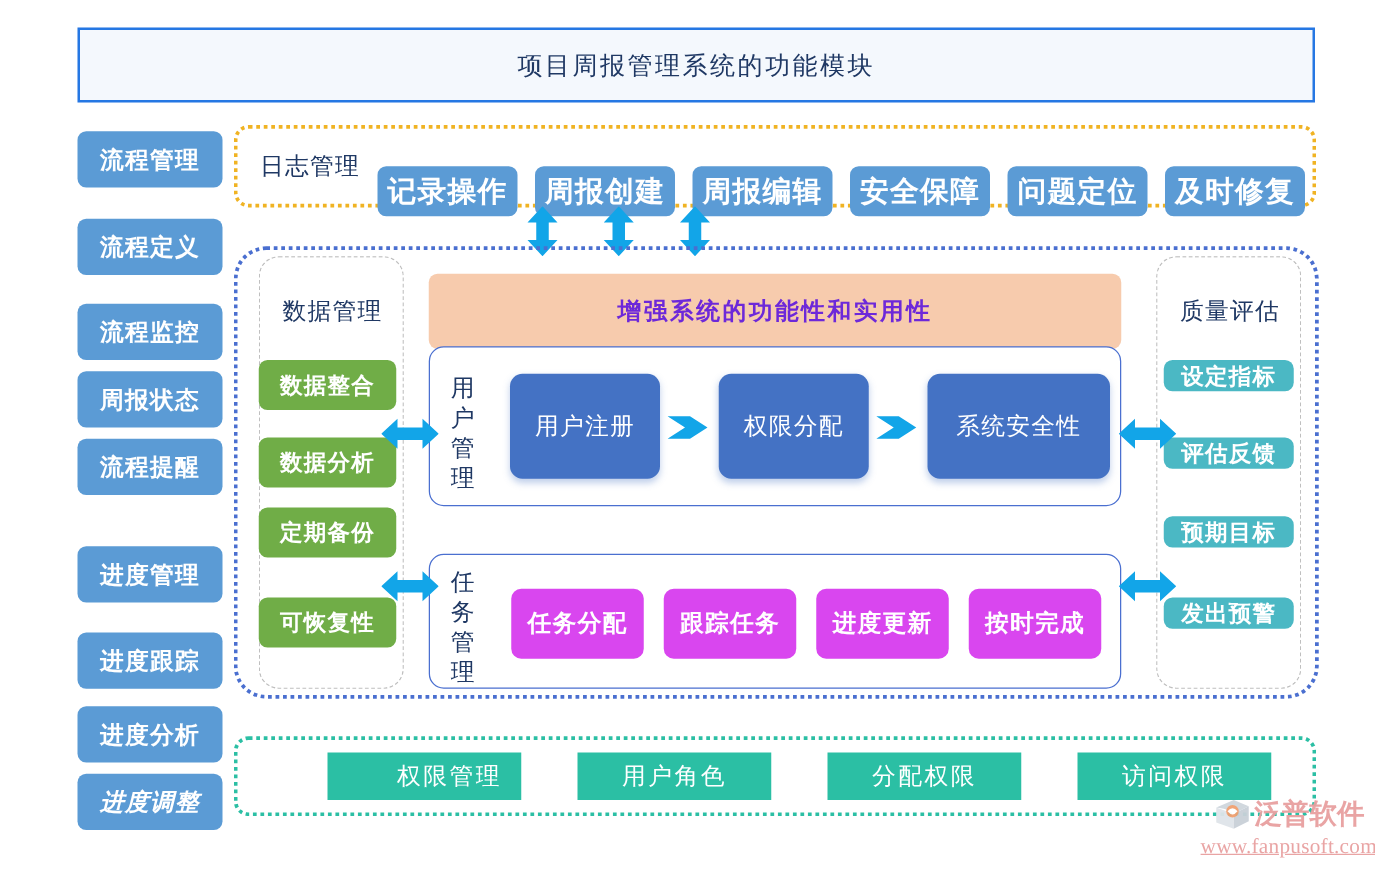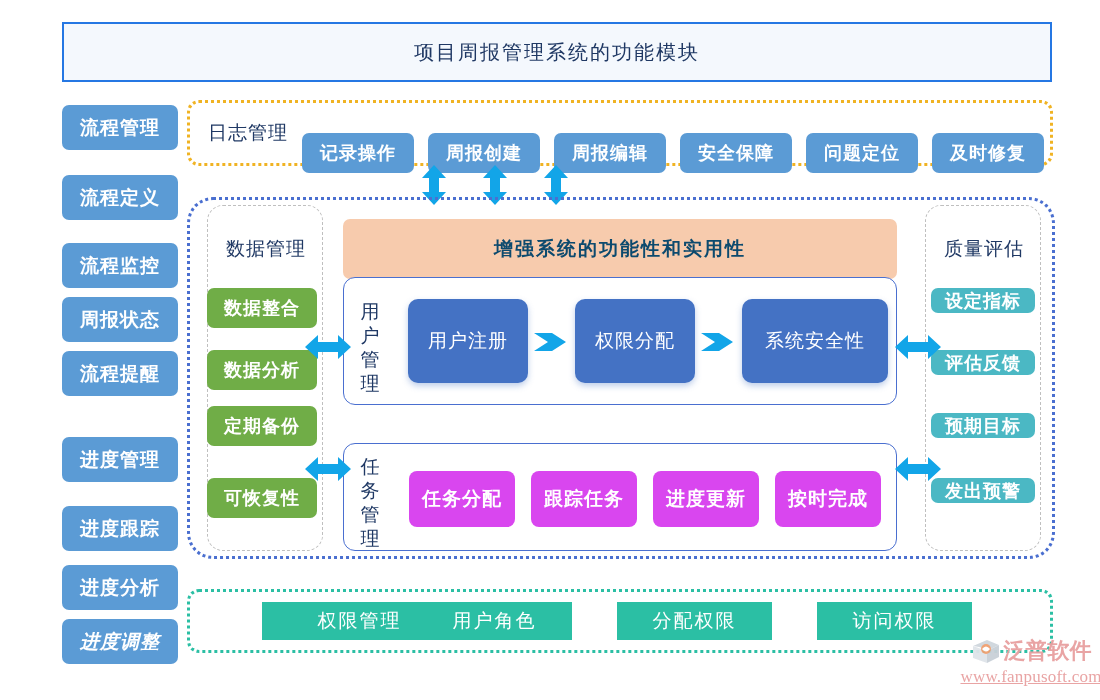--- a/index.html
+++ b/index.html
@@ -62,21 +62,21 @@
   
   .top-label {
     margin-left: 18px; font-size: 19px; color: #1f3864;
     font-weight: 400; letter-spacing: 1px; white-space: nowrap;
   }
   .top-btn {
     margin-left: 14px;
     width: 112px; height: 40px; border-radius: 7px;
     background: #5b9bd5; color: #fff;
     display: flex; align-items: center; justify-content: center;
-    font-size: 18px; font-weight: bold; letter-spacing: 1px;
+    font-size: 23px; font-weight: bold; letter-spacing: 1px;
     white-space: nowrap;
     margin-top: 40px;
   }
 
   
   .v-arrow { position: absolute; width: 26px; height: 40px; }
 
   
   .inner-left {
     position: absolute; left: 207px; top: 205px;
@@ -97,21 +97,21 @@
     color: #fff; font-size: 18px; font-weight: bold; letter-spacing: 1px;
     white-space: nowrap;
   }
 
   
   .peach {
     position: absolute; left: 343px; top: 219px;
     width: 554px; height: 60px;
     background: #f7cbad; border-radius: 7px;
     display: flex; align-items: center; justify-content: center;
-    color: #0c4a6e; font-size: 19px; font-weight: bold; letter-spacing: 2px;
+    color: #6d28d9; font-size: 19px; font-weight: bold; letter-spacing: 2px;
   }
 
   
   .panel {
     position: absolute;
     border: 1.5px solid #4a6fd0;
     border-radius: 12px;
     background: #ffffff;
   }
   .panel-user  { left: 343px; top: 277px; width: 554px; height: 128px; }
@@ -310,21 +310,21 @@
     </svg>
   </div>
   <div class="h-arrow" style="left:895px; top:456px;">
     <svg width="46" height="26" viewBox="0 0 46 26">
       <polygon points="0,13 13,1 13,8 33,8 33,1 46,13 33,25 33,18 13,18 13,25" fill="#12A5E8"></polygon>
     </svg>
   </div>
 
   <div class="box-bottom">
     <div id="botbtn-host" style="display:flex;align-items:center;margin-left:72px;">
-        <div class="bot-btn" style="padding-left:40px;">权限管理</div>
+        <div class="bot-btn" style="margin-right:45px;padding-left:40px;">权限管理</div>
         <div class="bot-btn" style="margin-right:45px;">用户角色</div>
         <div class="bot-btn" style="margin-right:45px;">分配权限</div>
         <div class="bot-btn" style="margin-right:0px;">访问权限</div>
       </div>
   </div>
 
   <div class="watermark">
     <div class="wm-row">
       <svg width="30" height="26" viewBox="0 0 30 26">
         <path d="M2 8 L16 2 L28 7 L18 12 L8 9 Z" fill="#cfd6dd"></path>

